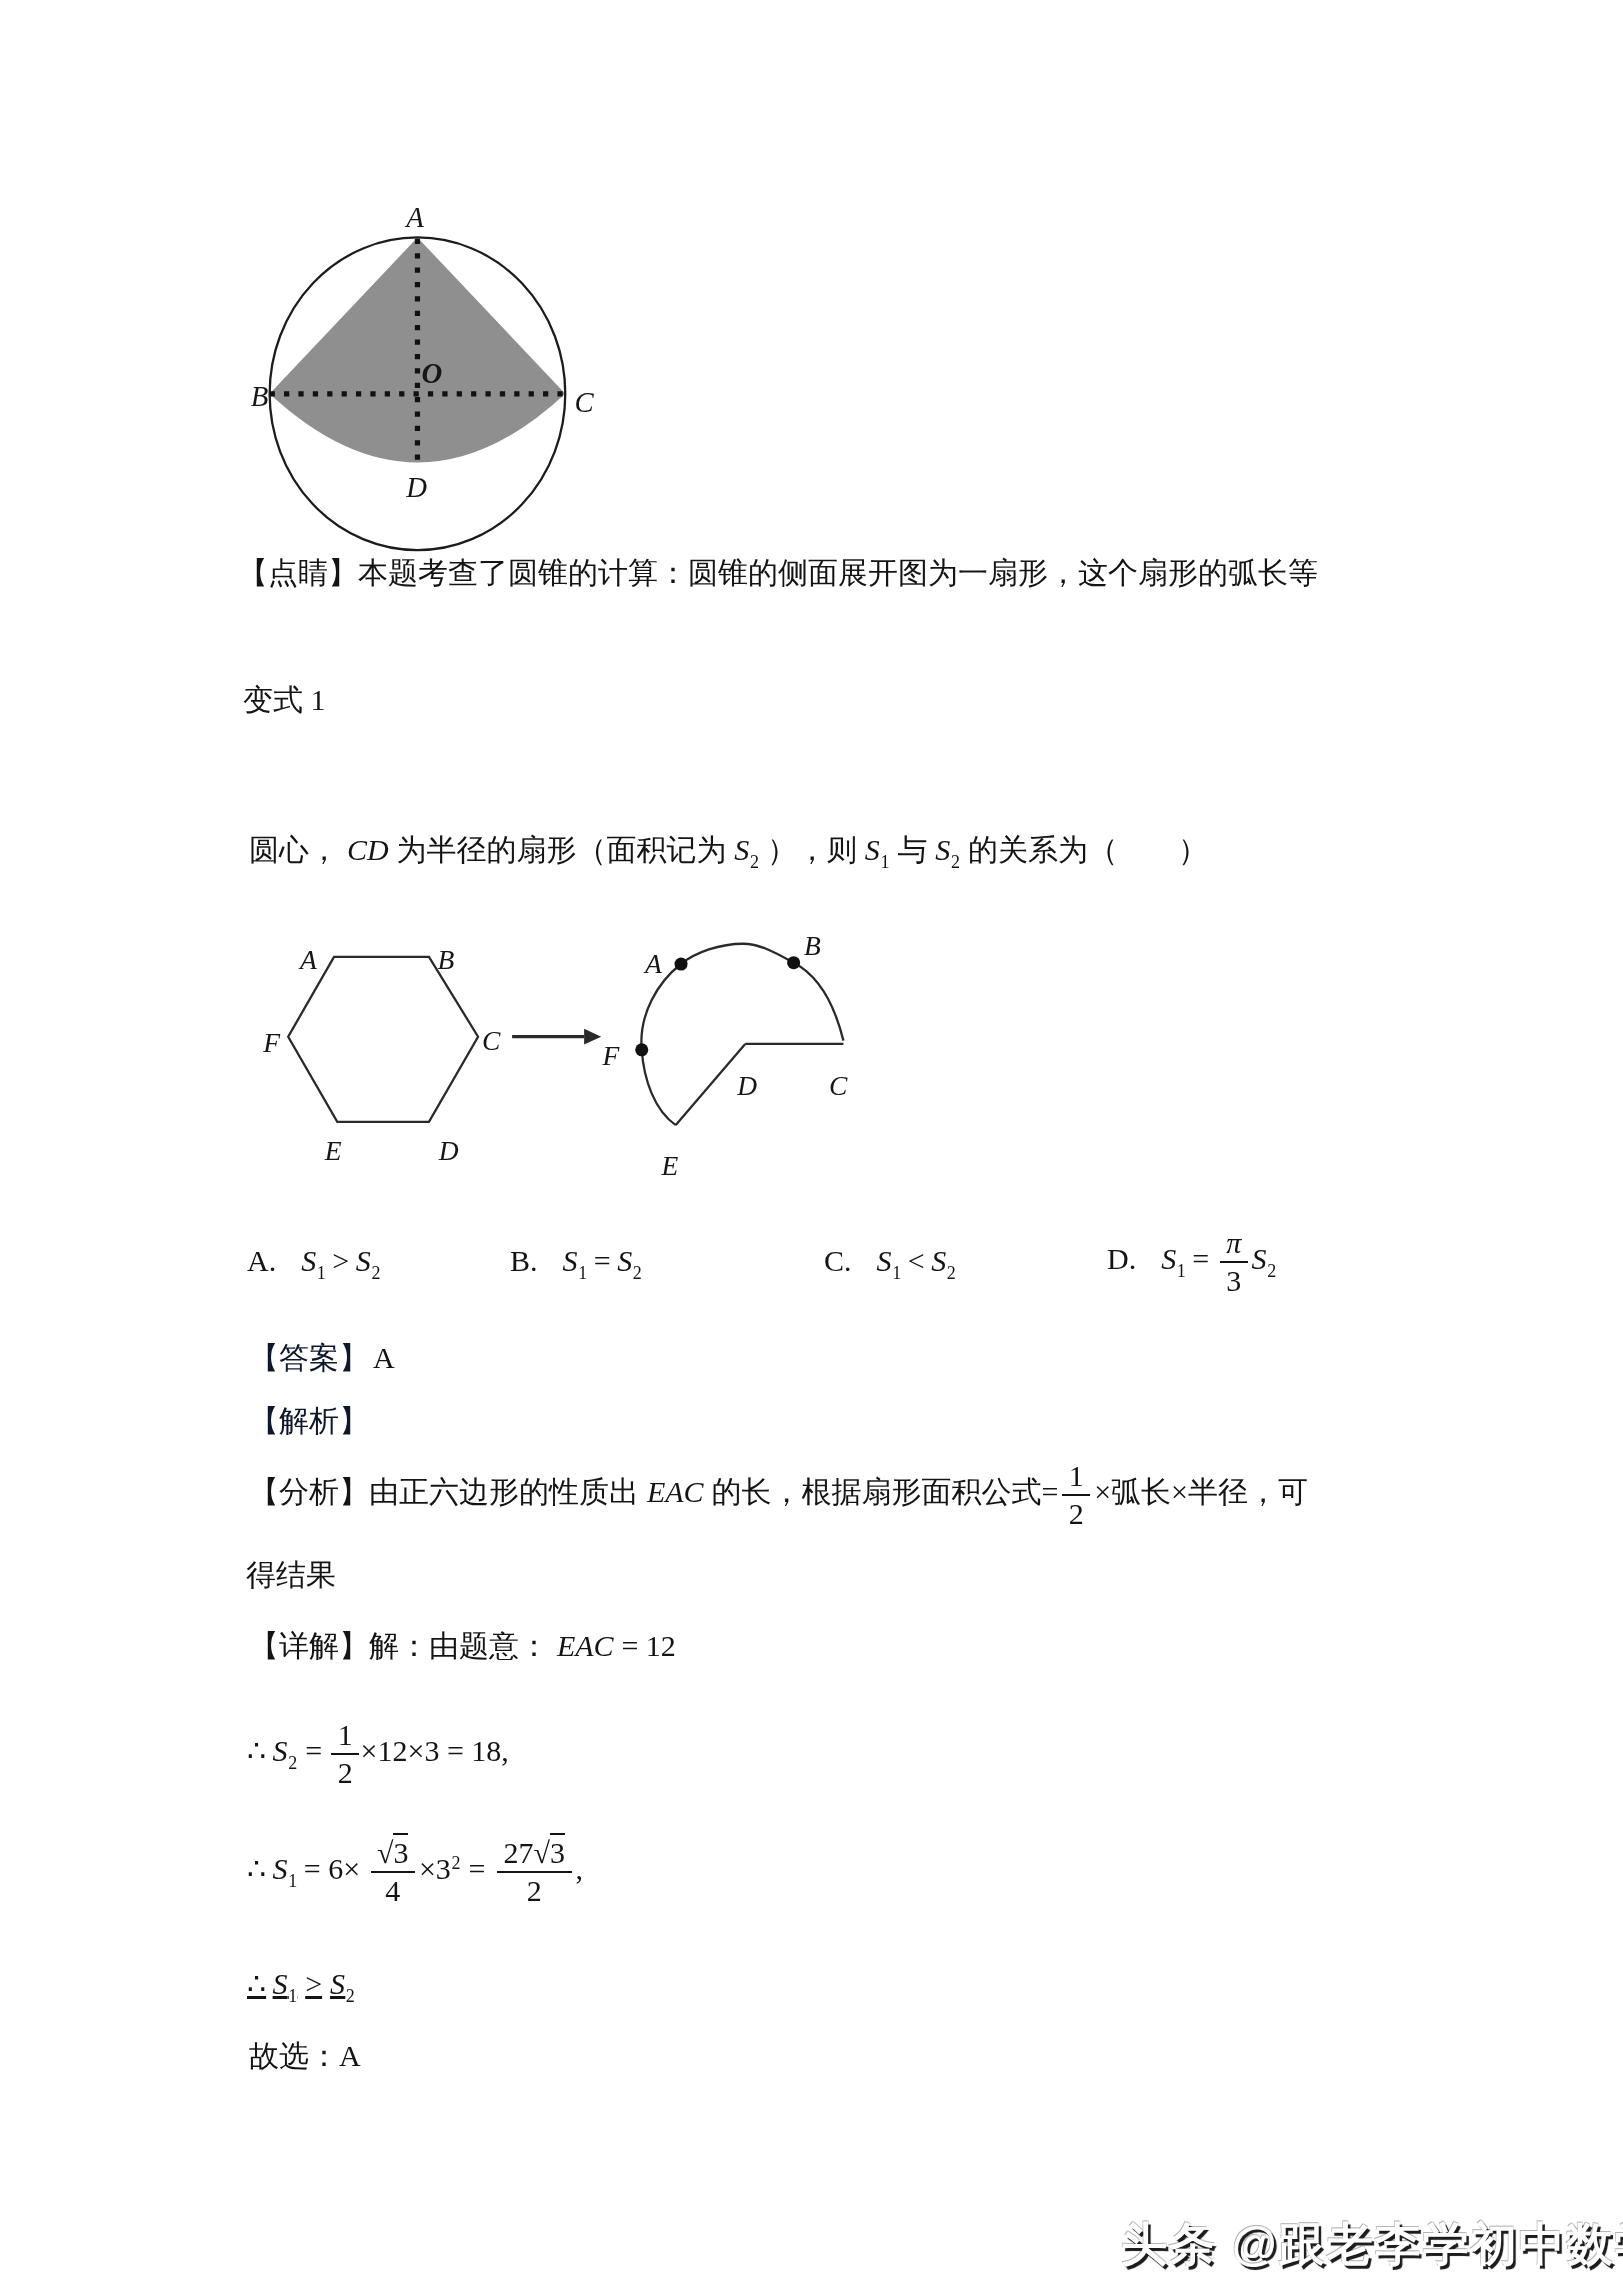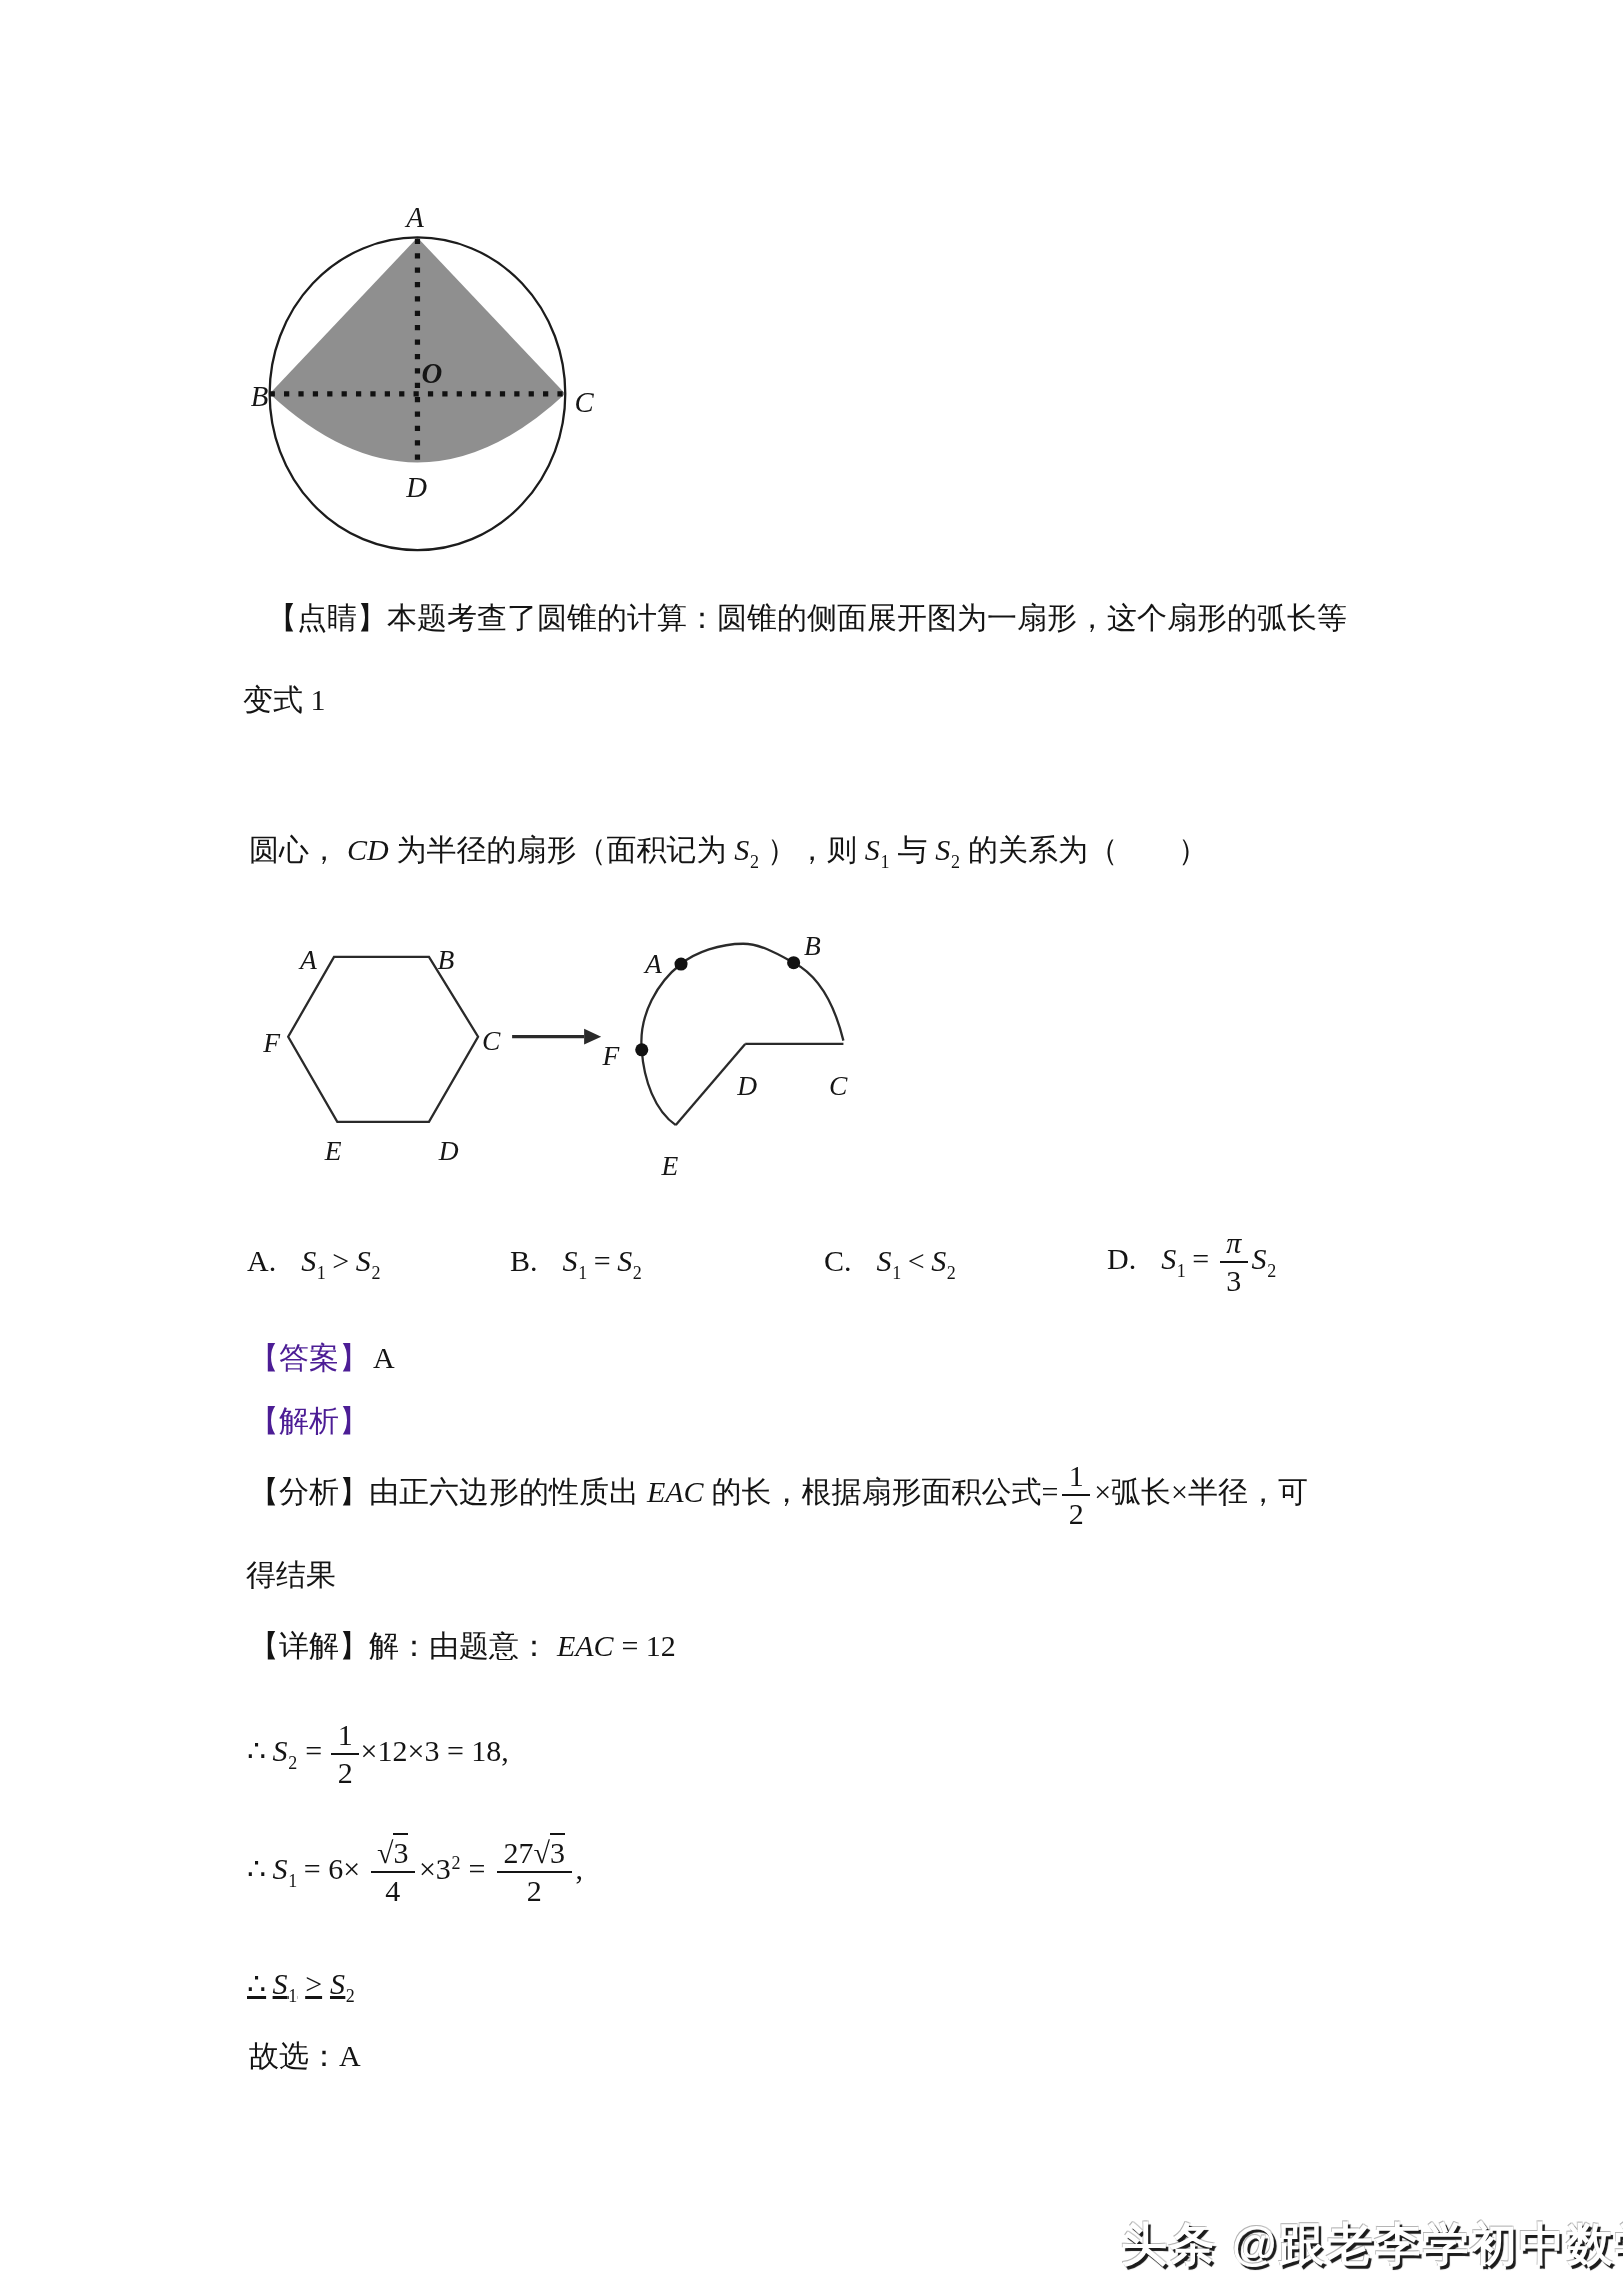--- a/index.html
+++ b/index.html
@@ -12,21 +12,21 @@
     color:#141414;
     overflow:hidden;
   }
   .t{
     position:absolute;
     font-size:30px;
     line-height:1.0;
     white-space:nowrap;
     color:#141414;
   }
-  .tagblue{color:#4c1d95;}
+  .tagblue{color:#0f172a;}
   .math{font-family:"Liberation Serif",serif;font-style:italic;margin:0 7.9px;}
   .mathtight{font-family:"Liberation Serif",serif;font-style:italic;}
   .mn{font-family:"Liberation Serif",serif;font-style:normal;}
   .sub{font-size:0.6em;font-style:normal;vertical-align:-0.42em;margin-left:0.7px;}
   .sup{font-size:0.6em;font-style:normal;vertical-align:0.55em;margin-left:0.7px;}
   .frac{
     display:inline-block;vertical-align:middle;text-align:center;
     line-height:1.08;font-family:"Liberation Serif",serif;font-style:normal;
     margin:0 3.9px;
   }
@@ -56,21 +56,21 @@
     <ellipse cx="257" cy="307" rx="226" ry="239" fill="none" stroke="#1c1c1c" stroke-width="3.5"></ellipse>
     <line x1="257" y1="70" x2="257" y2="412" stroke="#111" stroke-width="8" stroke-dasharray="8 14"></line>
     <line x1="31" y1="307" x2="483" y2="307" stroke="#111" stroke-width="8" stroke-dasharray="8 14"></line>
     <text x="240" y="52" font-size="44">A</text>
     <text x="2" y="325" font-size="44">B</text>
     <text x="497" y="335" font-size="44">C</text>
     <text x="263" y="290" font-size="44" font-weight="bold">O</text>
     <text x="240" y="465" font-size="44">D</text>
   </svg>
 
-  <div class="t" style="left:267px;top:558px;margin-top:45px;">
+  <div class="t" style="left:238px;top:558px;">
     <span>【点睛】</span><span>本题考查了圆锥的计算：圆锥的侧面展开图为一扇形，这个扇形的弧长等</span>
   </div>
 
   <div class="t" style="left:243px;top:685px;">
     <span>变式 1</span>
   </div>
 
   <div class="t" style="left:249px;top:835px;">
     <span>圆心，</span><span class="math">CD</span><span>为半径的扇形（面积记为</span><span class="math"><span class="mathtight">S</span><span class="sub">2</span></span><span>），则</span><span class="math"><span class="mathtight">S</span><span class="sub">1</span></span><span>与</span><span class="math"><span class="mathtight">S</span><span class="sub">2</span></span><span>的关系为（　　）</span>
   </div>

